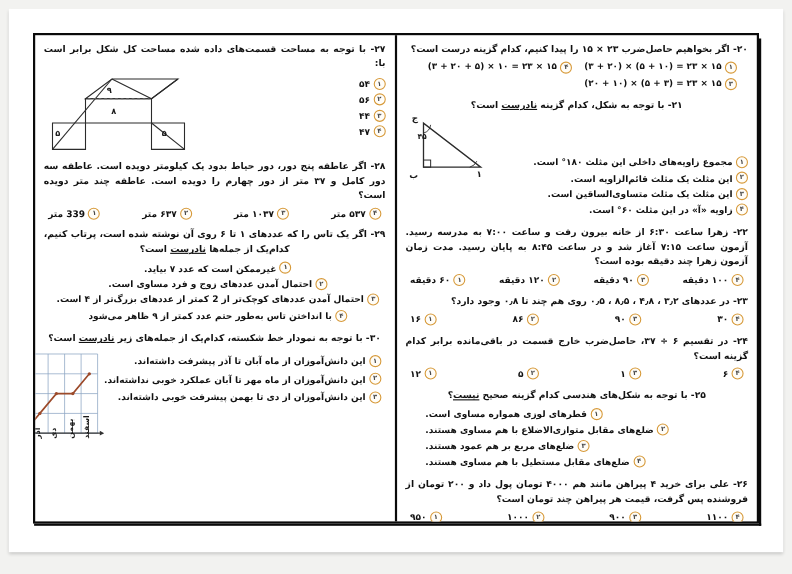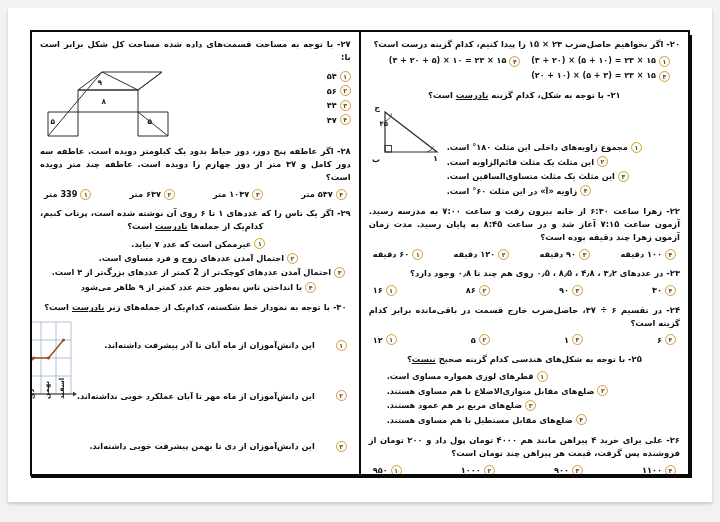--- a/index.html
+++ b/index.html
@@ -169,21 +169,21 @@
   }
   .chart-area { flex: 0 0 auto; }
   .chart-opts {
     flex: 1 1 auto;
     display: flex;
     flex-direction: column;
     align-items: flex-start;
     padding-right: 4px;
     padding-top: 4px;
   }
-  .chart-opts .opt { margin: 19px 0; gap: 18px; }
+  .chart-opts .opt { margin: 2px 0; }
 
   svg { display: block; }
   text { font-family: "DejaVu Sans", "Liberation Sans", sans-serif; }
 </style>
 </head>
 <body>
 
 <div class="page">
   <div class="paper">
     <div class="exam-frame">
@@ -205,21 +205,21 @@
               <span class="opt-num">۳</span>
               <span class="opt-text formula">۱۵ × ۲۳ = (۳ + ۵) × (۱۰ + ۲۰)</span>
             </div>
           </div>
         </div>
 
         <div class="q">
           <div class="q-stem center-end"><span>۲۱- با توجه به شکل، کدام گزینه </span><span class="underline">نادرست</span><span> است؟</span></div>
           <div class="fig-row">
             <div class="opt-side">
-              <div class="opts-col" style="padding-right:0;align-items:flex-end;margin-top:38px;">
+              <div class="opts-col" style="padding-right:0;margin-top:38px;">
                 <div class="opt">
                   <span class="opt-num">۱</span>
                   <span class="opt-text">مجموع زاویه‌های داخلی این مثلث ۱۸۰° است.</span>
                 </div>
                 <div class="opt">
                   <span class="opt-num">۲</span>
                   <span class="opt-text">این مثلث یک مثلث قائم‌الزاویه است.</span>
                 </div>
                 <div class="opt">
                   <span class="opt-num">۳</span>

